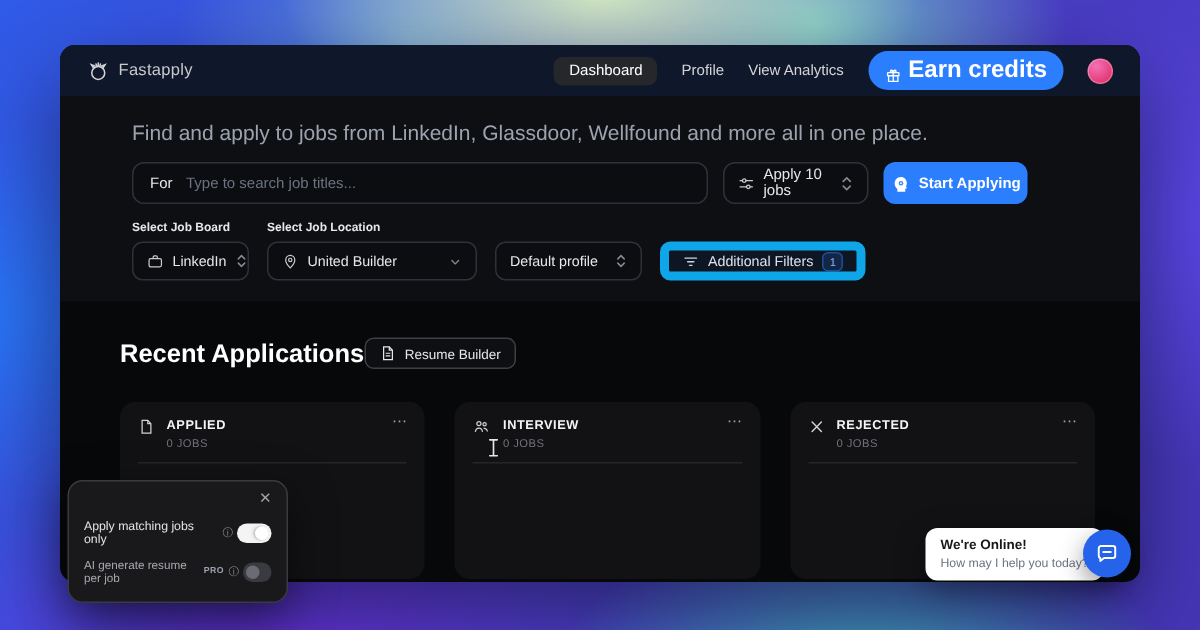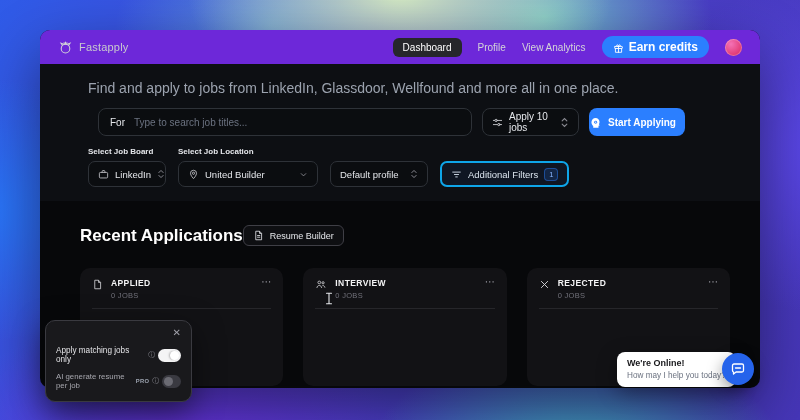--- a/index.html
+++ b/index.html
@@ -19,61 +19,61 @@
       linear-gradient(115deg, #2f5be8 0%, #4b43cf 45%, #4636b8 100%);
   }
 
   .window {
     position:absolute; left:40px; top:30px; width:720px; height:358px;
     background:#07080a; border-radius:10px; overflow:hidden;
     box-shadow:0 24px 60px rgba(0,0,0,.45);
   }
 
   
-  .navbar { height:34px; background:#6d28d9; display:flex; align-items:center;
+  .navbar { height:34px; background:#0f172a; display:flex; align-items:center;
     justify-content:space-between; padding:0 18px; }
   .brand { display:flex; align-items:center; gap:6px; color:#d4d4d8; }
   .brand-name { font-size:11px; letter-spacing:.2px; color:#c9c9ce; }
   .nav-right { display:flex; align-items:center; gap:16px; }
   .nav-item { font-size:10px; color:#d4d4d8; cursor:pointer; }
   .nav-item.active { background:#26272b; padding:4px 10px; border-radius:6px; color:#fff; }
   .btn-earn { display:flex; align-items:flex-end; gap:5px; background:#2b7fff; color:#fff;
-    font-size:12px; font-weight:700; border:none; border-radius:14px; padding:4px 11px; cursor:pointer; }
+    font-size:16px; font-weight:700; border:none; border-radius:14px; padding:4px 11px; cursor:pointer; }
   .avatar { width:17px; height:17px; border-radius:50%;
     background:radial-gradient(circle at 35% 30%, #f472b6, #e1366f 75%);
     box-shadow:inset 0 0 0 1px rgba(255,255,255,.25); cursor:pointer; }
 
   
   .hero { background:#0d0f13; padding:12px 75px 14px 48px; }
   .hero-title { font-size:15px; font-weight:700; color:#fff; }
   .hero-sub { font-size:14px; color:#9ca3af; margin-top:4px; }
-  .search-row { display:flex; gap:10px; margin-top:12px; height:28px;margin-left:10px; }
+  .search-row { display:flex; gap:10px; margin-top:12px; height:28px; }
   .search-box { flex:1; display:flex; align-items:center; gap:9px; background:#0b0d10;
     border:1px solid #2e3238; border-radius:8px; padding:0 11px; }
   .search-prefix { font-size:10px; color:#e5e7eb; }
   .search-box input { flex:1; background:transparent; border:none; outline:none;
     font-size:10px; color:#e5e7eb; font-family:inherit; }
   .search-box input::placeholder { color:#6b7280; }
   .sel { display:flex; align-items:center; gap:6px; background:#0b0d10;
     border:1px solid #2e3238; border-radius:8px; padding:0 9px; font-size:10px;
     color:#e5e7eb; cursor:pointer; height:100%; }
   .sel-apply { width:97px; }
-  .btn-start { width:96px; display:flex; align-items:center; gap:6px;
+  .btn-start { width:96px; display:flex; align-items:center; justify-content:center; gap:6px;
     background:#2b7fff; border:none; border-radius:8px; color:#fff; font-size:10px;
     font-weight:700; cursor:pointer; font-family:inherit; }
   .filters-row { display:flex; gap:12px; margin-top:11px; align-items:flex-end; }
   .filter-group { display:flex; flex-direction:column; }
   .filter-label { font-size:8px; font-weight:700; color:#e5e7eb; margin-bottom:5px; }
   .sel-sm { height:26px; border-radius:7px; font-size:9.5px; }
   .sel-board { width:78px; }
   .sel-location { width:140px; }
   .sel-location .spacer { flex:1; }
   .sel-profile { width:98px; justify-content:space-between; }
   .btn-filters { height:26px; display:flex; align-items:center; gap:6px;
-    background:rgba(43,127,255,.07); border:2px solid #0ea5e9; border-radius:7px;
+    background:rgba(43,127,255,.07); border:6px solid #0ea5e9; border-radius:7px;
     padding:0 9px; font-size:9.5px; color:#dbe4ee; cursor:pointer; font-family:inherit; }
   .filters-badge { font-size:7.5px; color:#8ab6ff; background:rgba(43,127,255,.16);
     border:1px solid rgba(43,127,255,.45); border-radius:4px; padding:1px 4px; }
 
   
   .apps { padding:24px 30px 0 40px; }
   .apps-head { display:flex; align-items:center; justify-content:flex-start; }
   .apps-title { font-size:17px; font-weight:700; color:#fff; }
   .btn-resume { display:flex; align-items:center; gap:6px; background:#0e0f12;
     border:1px solid #3f3f46; border-radius:6px; padding:4px 9px; font-size:9px;

